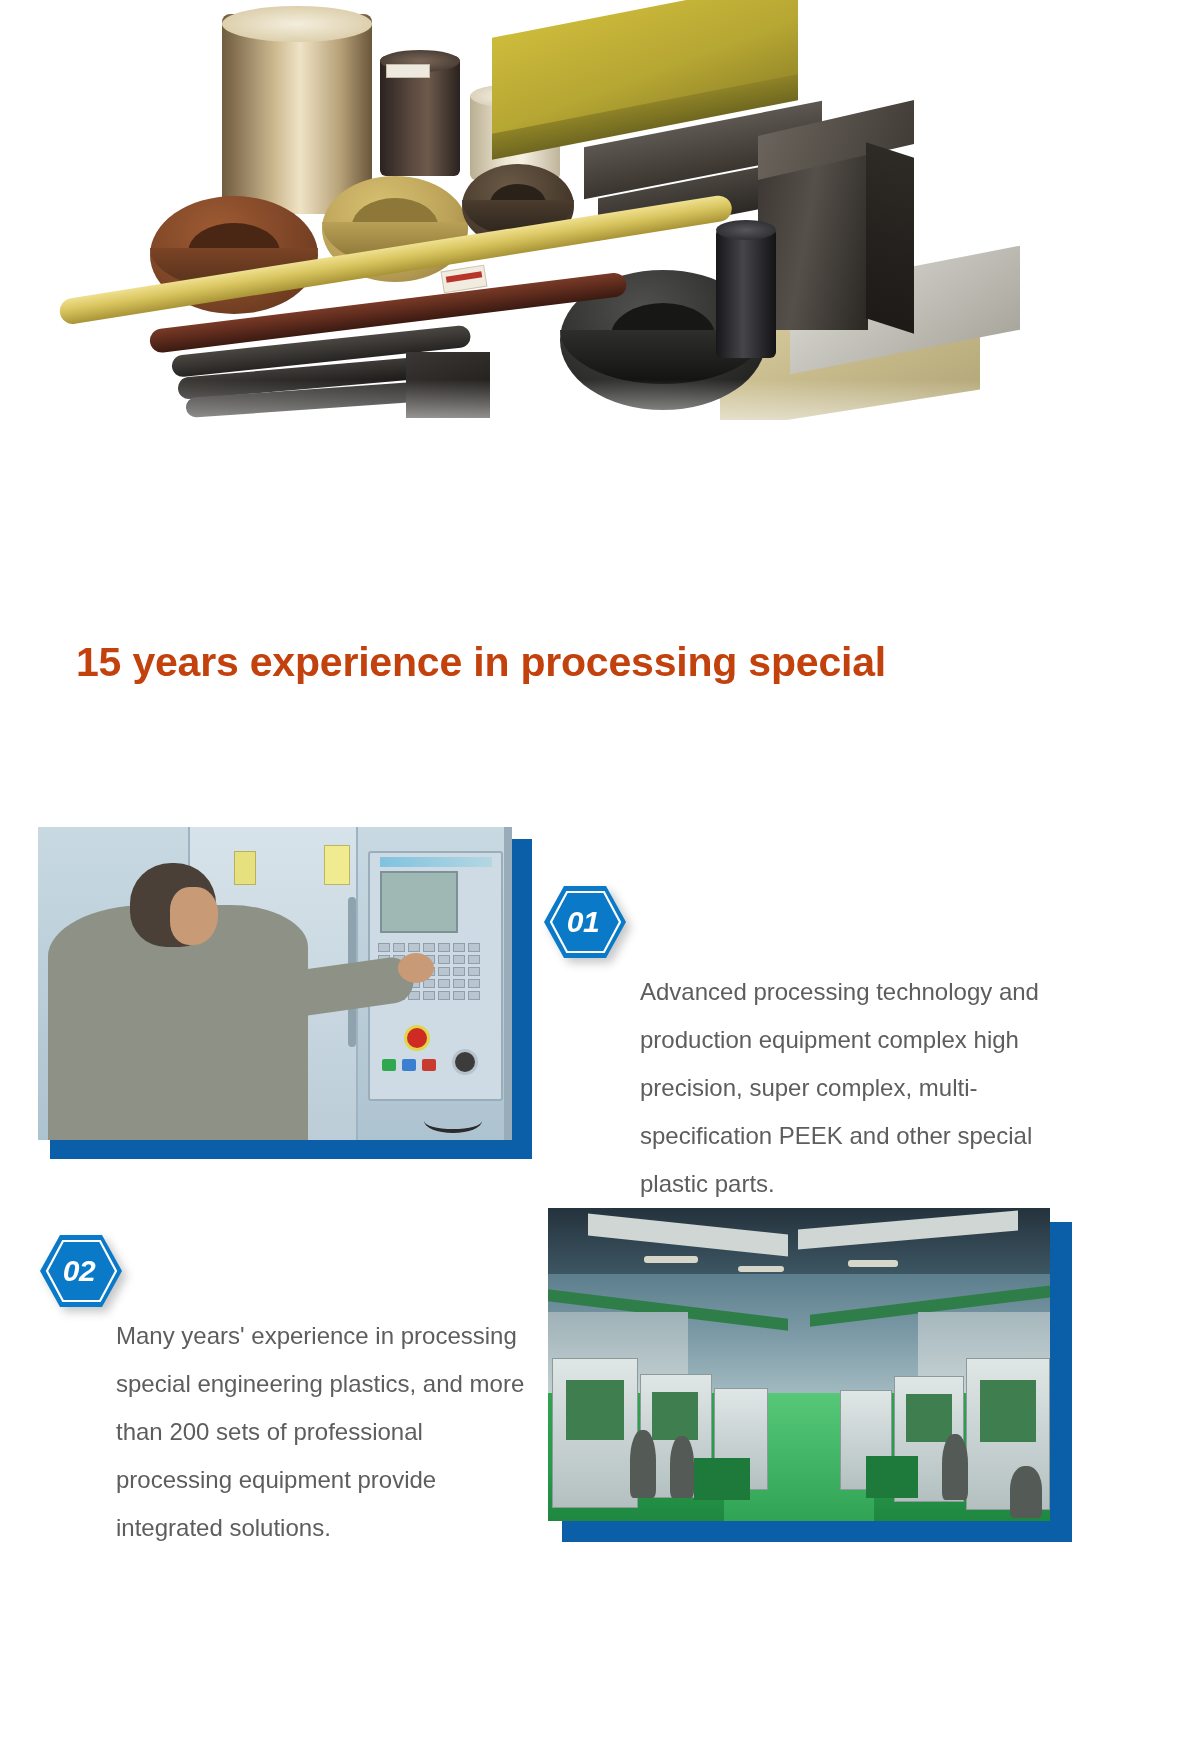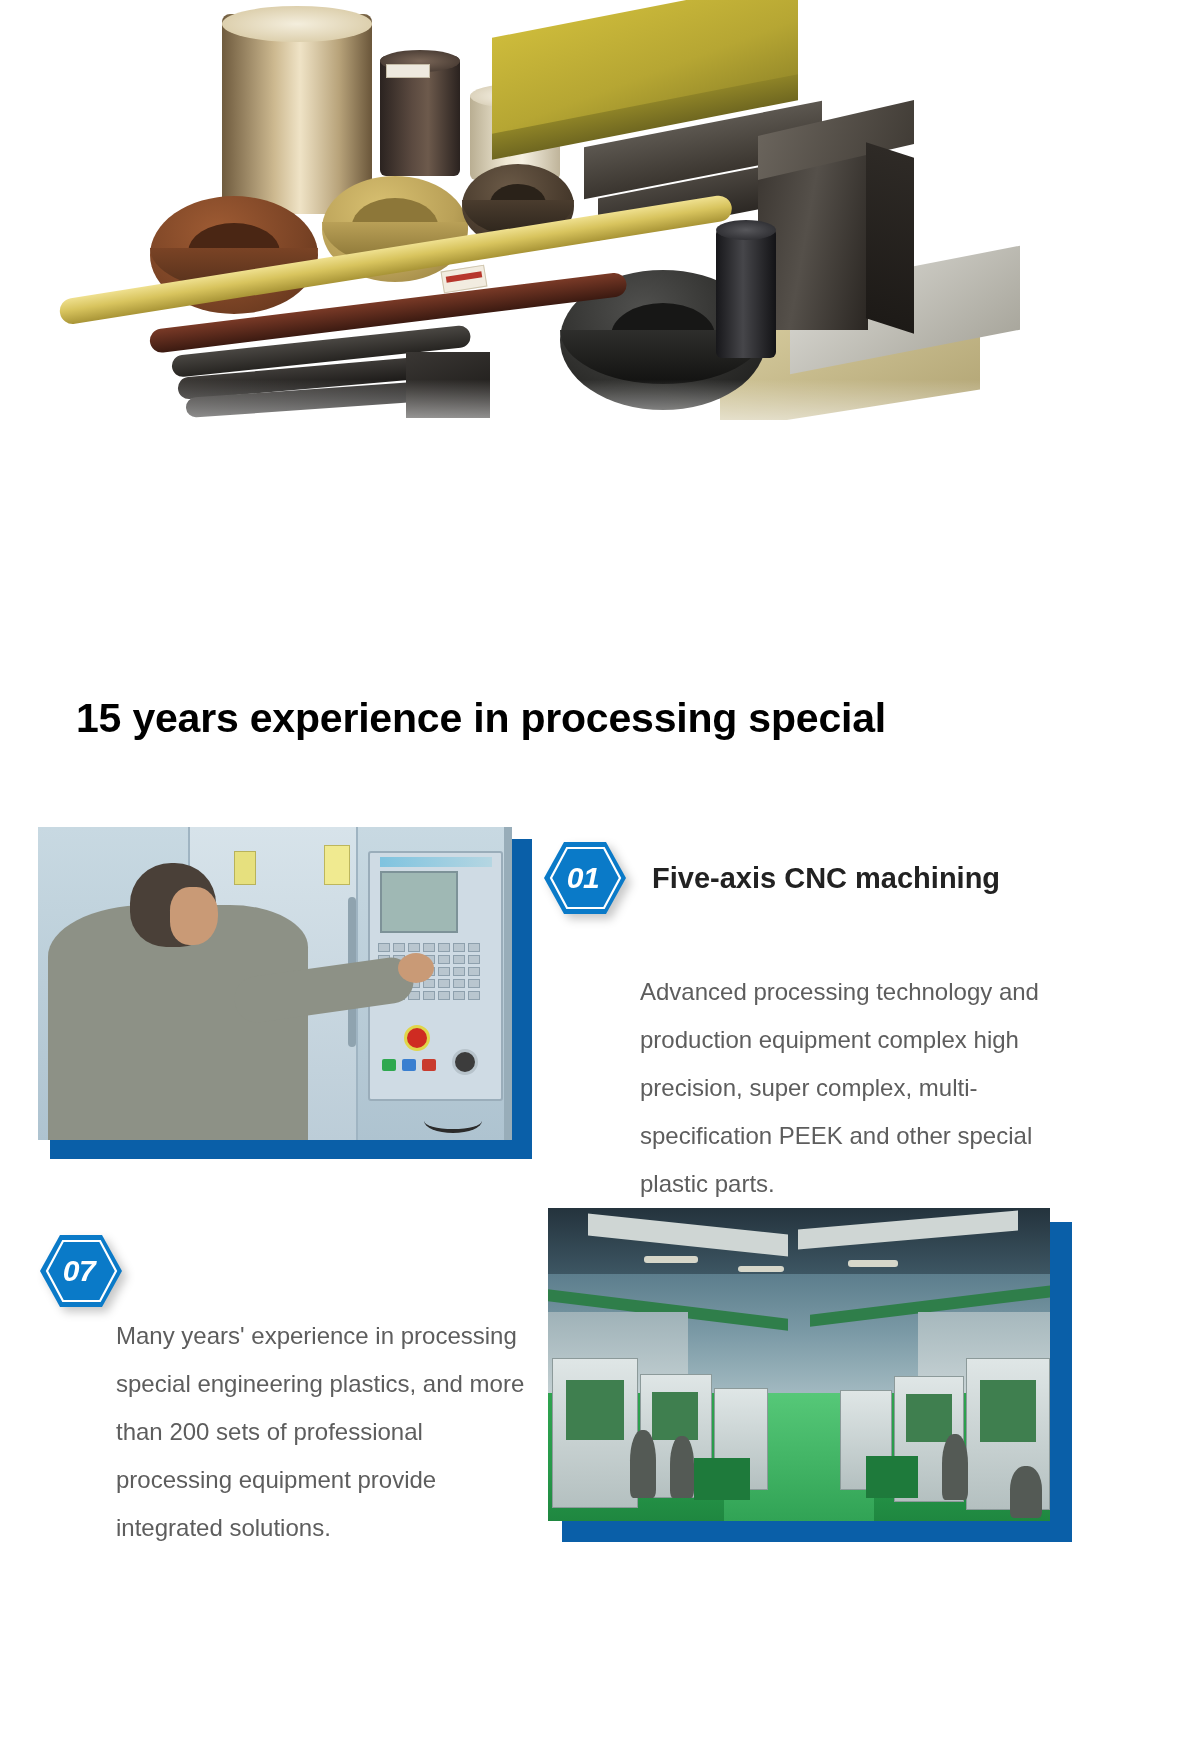--- a/index.html
+++ b/index.html
@@ -77,23 +77,23 @@
     text-align: center;
     color: #ffffff;
     font-size: 31px;
     font-weight: 400;
     white-space: nowrap;
   }
 
   
   .section-heading {
     position: absolute;
-    left: 76px; top: 692px;
+    left: 76px; top: 636px;
     width: 1010px;
-    color: #000000;
+    color: #c2410c;
     font-size: 41px;
     font-weight: bold;
     line-height: 52px;
     letter-spacing: -0.2px;
   }
   .section-heading .hl2 { display: block; }
 
   
   .card1-photo-wrap {
     position: absolute;
@@ -127,21 +127,21 @@
     color: #ffffff;
     font-size: 30px;
     font-weight: bold;
     font-style: italic;
     letter-spacing: -0.5px;
     padding-right: 4px;
   }
 
   .card1-head {
     position: absolute;
-    left: 542px; top: 840px;
+    left: 542px; top: 884px;
     display: flex; align-items: center; justify-content: space-between;
   }
   .card1-title {
     margin-left: 24px;
     color: #222222;
     font-size: 29px;
     font-weight: bold;
     white-space: nowrap;
   }
   .card1-body {
@@ -358,31 +358,30 @@
   </div>
 
   <div class="card1-head">
     <div class="badge">
       <svg width="86" height="76" viewBox="0 0 86 76">
         <polygon points="22,2 64,2 84,38 64,74 22,74 2,38" fill="#0a7ac8"></polygon>
         <polygon points="25,8 62,8 78,38 62,68 25,68 9,38" fill="none" stroke="#ffffff" stroke-width="2.2"></polygon>
       </svg>
       <span class="badge-num">01</span>
     </div>
-    <div class="card1-title">Five-axis CNC machining</div>
   </div>
   <p class="card1-body">Advanced processing technology and production equipment complex high precision, super complex, multi-specification PEEK and other special plastic parts.</p>
 
   <div class="card2-head">
     <div class="badge">
       <svg width="86" height="76" viewBox="0 0 86 76">
         <polygon points="22,2 64,2 84,38 64,74 22,74 2,38" fill="#0a7ac8"></polygon>
         <polygon points="25,8 62,8 78,38 62,68 25,68 9,38" fill="none" stroke="#ffffff" stroke-width="2.2"></polygon>
       </svg>
-      <span class="badge-num">07</span>
+      <span class="badge-num">02</span>
     </div>
   </div>
   <p class="card2-body">Many years' experience in processing special engineering plastics, and more than 200 sets of professional processing equipment provide integrated solutions.</p>
 
   <div class="card2-photo-wrap">
     <div class="photo-frame-blue-2"></div>
     <div class="photo-2">
       <div class="p2-sky"></div>
       <div class="p2-ceil"></div>
       <div class="p2-duct" style="left:40px;top:16px;width:200px;height:22px;transform:skewY(6deg);"></div>

